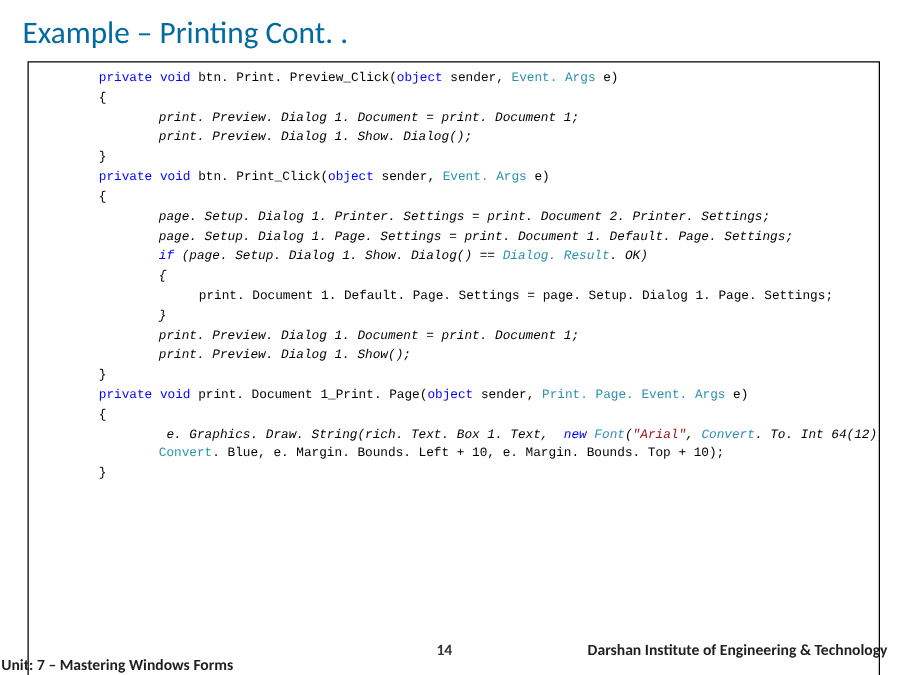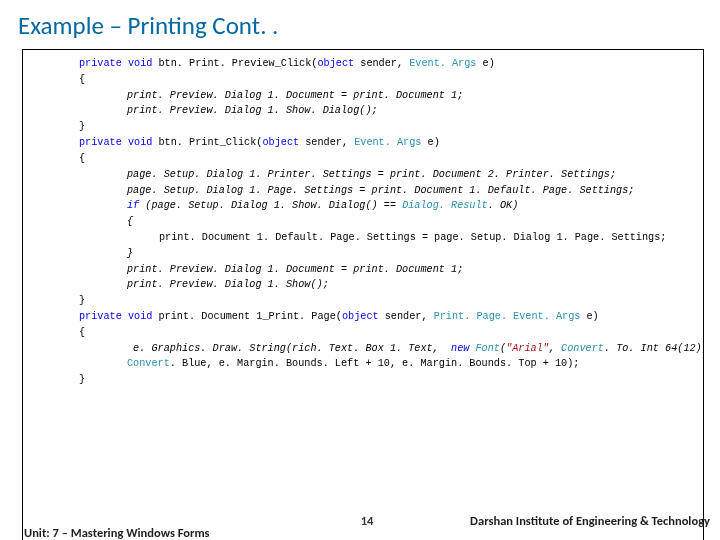--- a/index.html
+++ b/index.html
@@ -38,21 +38,21 @@
   .footer {
     position: absolute;
     bottom: 0; left: 0; right: 0;
     height: 40px;
     display: flex;
     align-items: center;
     font-size: 12.5px;
     font-weight: 700;
     color: #1f1f1f;
   }
-  .footer-left { flex: 1; padding-left: 24px; margin-top: 24px; }
+  .footer-left { flex: 1; padding-left: 1px; margin-top: 24px; }
   .footer-mid { width: 60px; text-align: center; color:#333; font-weight:700; }
   .footer-right { flex: 1; text-align: right; padding-right: 10px; }
 </style>
 </head>
 <body>
 
 <h1 class="slide-title">Example – Printing Cont. .</h1>
 
 <div class="code-frame">
   <div class="code-line indent1"><span class="kw">private </span><span class="kw">void</span><span> btn. Print. Preview_Click(</span><span class="kw">object</span><span> sender, </span><span class="tp">Event. Args</span><span> e)</span></div>

